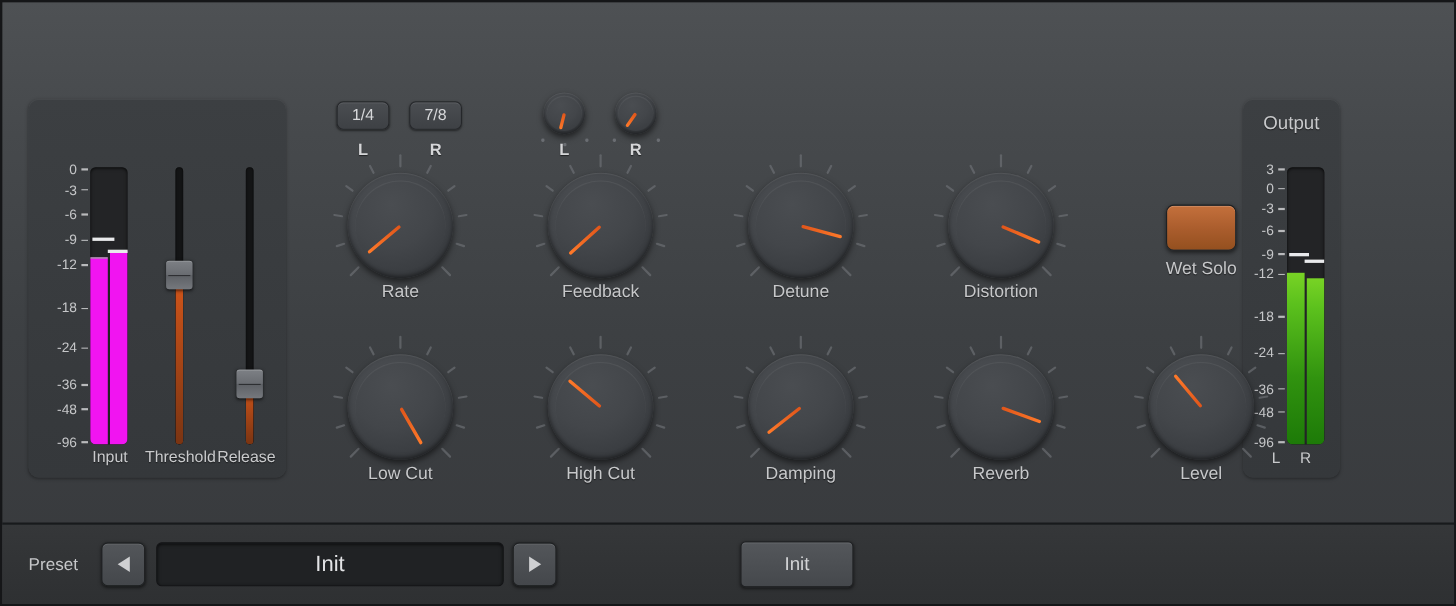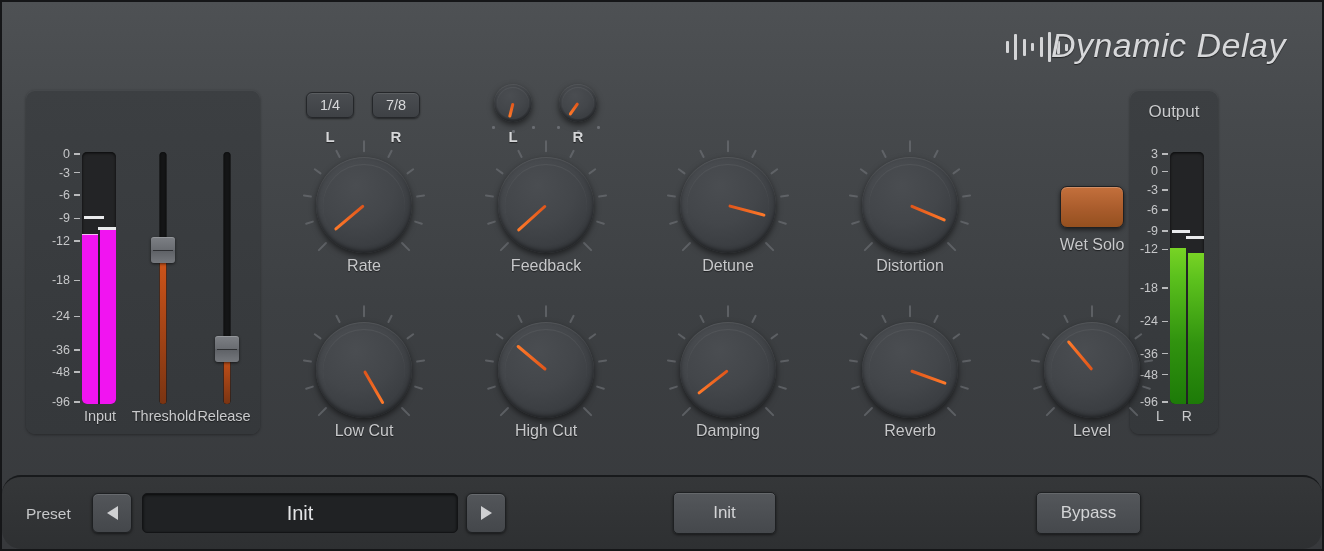--- a/index.html
+++ b/index.html
@@ -190,21 +190,20 @@
     box-shadow: 0 2px 4px rgba(0,0,0,.55), inset 0 1px 0 rgba(255,255,255,.22);
     cursor: pointer;
   }
   #wet-solo-label { position: absolute; left: 1030px; top: 234px; width: 120px; text-align: center; }
 
   
   .bottombar {
     position: absolute; left: 0; bottom: 0; width: 100%; height: 74px;
     background: linear-gradient(180deg, #353739 0%, #2e3032 100%);
     border-top: 2px solid #181a1c;
-    border-radius: 19px;
   }
   .bb-label { color: #c6c7c9; font-size: 15.5px; }
   .arrow-btn {
     width: 40px; height: 40px; border-radius: 6px;
     background: linear-gradient(180deg, #53565a 0%, #44474b 100%);
     border: 1px solid #1e2022;
     box-shadow: 0 1px 3px rgba(0,0,0,.55), inset 0 1px 0 rgba(255,255,255,.12);
     display: flex; align-items: center; justify-content: center;
     cursor: pointer;
   }
@@ -247,33 +246,20 @@
   }
   #logo-rule {
     position: absolute; left: 10px; right: 52px; bottom: 6.5px; height: 1.5px; background: #b9bbbd;
   }
 </style>
 </head>
 <body>
 
 <div class="plugin">
 
-  <div class="header">
-    <div class="brand-bars">
-      <i></i>
-        <i></i>
-        <i></i>
-        <i></i>
-        <i></i>
-        <i></i>
-        <i></i>
-        <i></i>
-    </div>
-    <div class="brand-title">Dynamic Delay</div>
-  </div>
 
   <div class="panel" id="dynamic-control-panel">
 
     <div class="scale" id="dc-scale" style="left:6px; top:64px; width:48px; height:248px;">
         <div class="srow" style="top: 0px;">
           <em>0</em>
           <s></s>
         </div>
         <div class="srow" style="top: 18.6px;">
           <em>-3</em>
@@ -645,17 +631,16 @@
       <span class="tri left"></span>
     </div>
 
     <div id="preset-display" style="position:absolute;left:140px;top:16px;">Init</div>
 
     <div class="arrow-btn" style="position:absolute;left:464px;top:16px;">
       <span class="tri right"></span>
     </div>
 
     <div class="flat-btn" style="position:absolute;left:671px;top:15px;width:103px;">Init</div>
-    <div class="flat-btn" style="position:absolute;left:1034px;top:15px;width:105px;">Bypass</div>
 
   </div>
 
 </div>
 
 </body></html>

